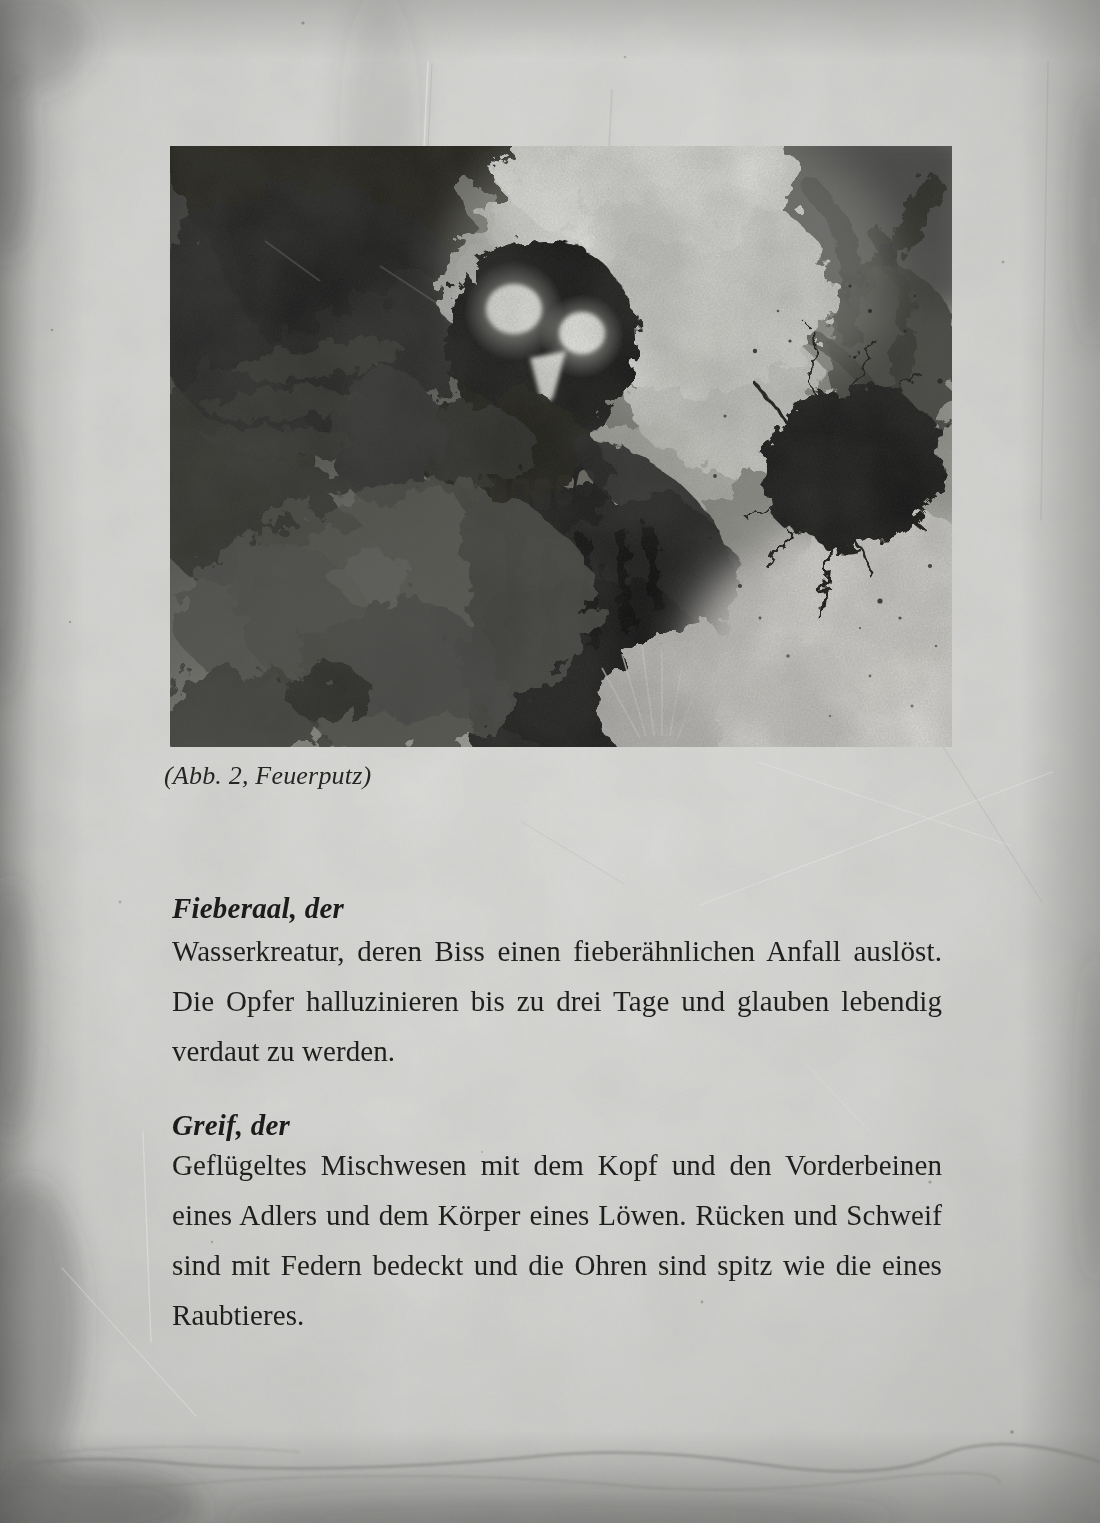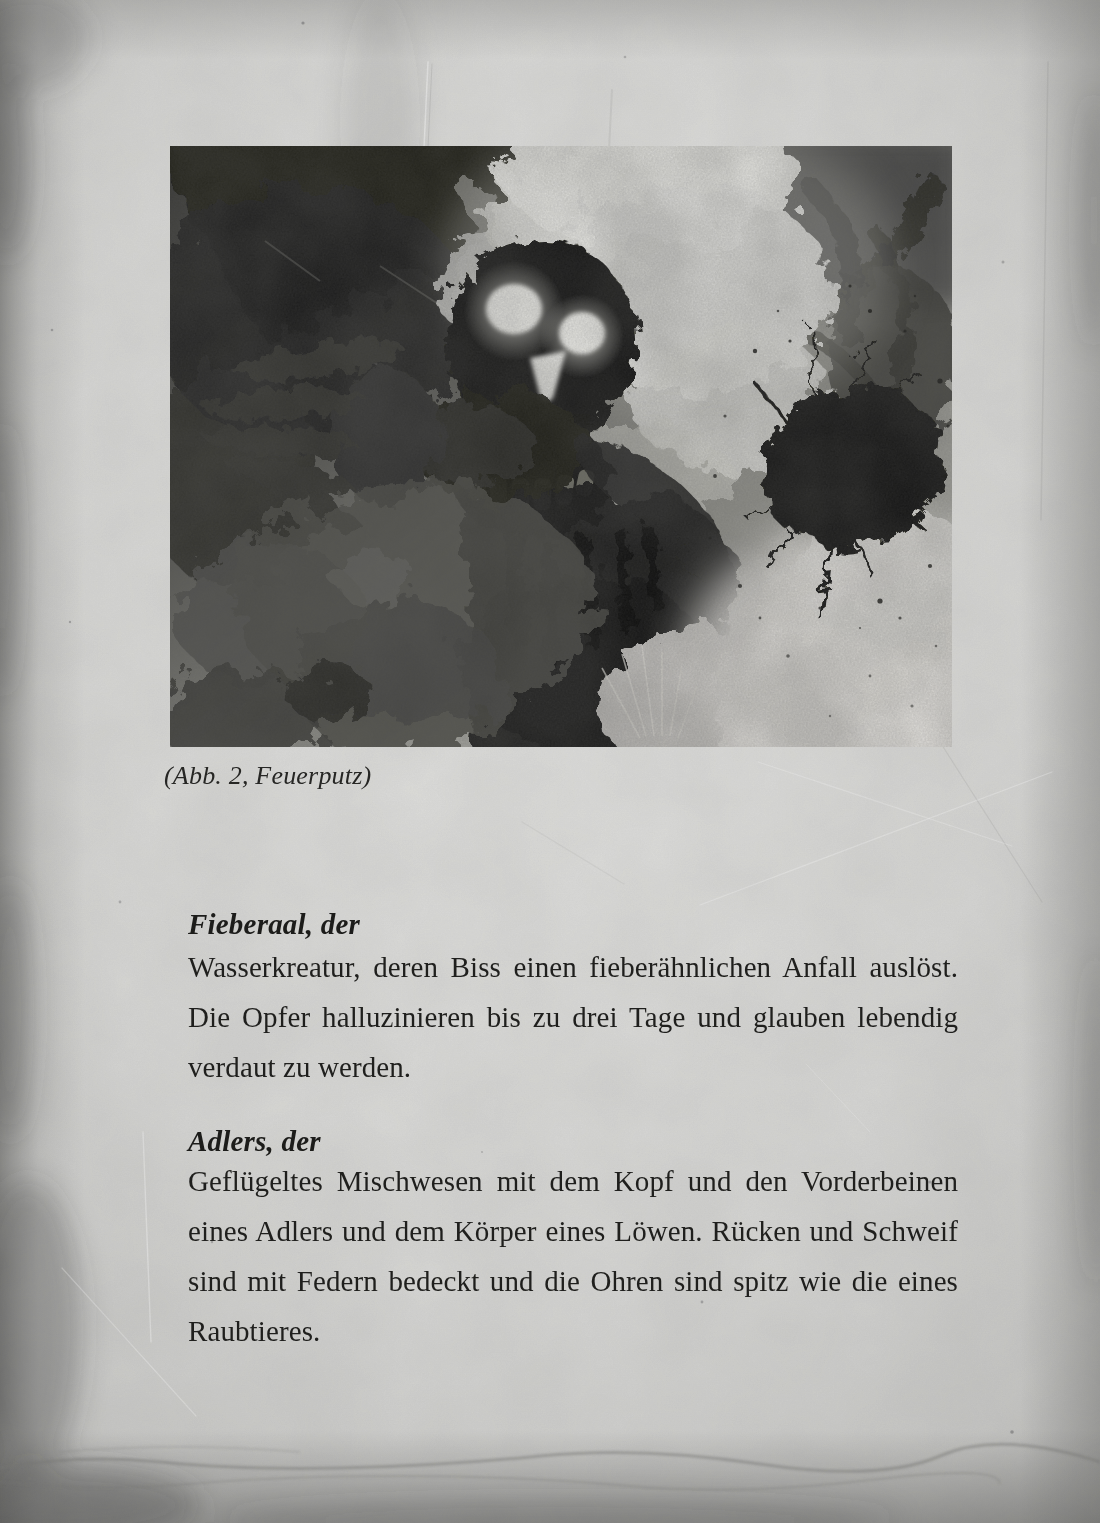--- a/index.html
+++ b/index.html
@@ -12,26 +12,26 @@
   .content{position:absolute;left:0;top:0;width:1100px;height:1523px;z-index:1;}
   .figure{position:absolute;left:170px;top:146px;width:782px;margin:0;}
   .illustration{display:block;width:782px;height:601px;}
   .figure-caption{
     position:absolute;left:-6px;top:614px;width:600px;
     font-style:italic;font-size:26px;line-height:32px;color:#262624;
     letter-spacing:0.2px;
   }
   .glossary{position:absolute;left:172px;top:0;width:770px;}
   .entry-term{
-    position:absolute;left:0;margin:16px;
+    position:absolute;left:0;margin:0;
     font-size:29px;line-height:34px;font-weight:bold;font-style:italic;
     color:#1c1c1a;letter-spacing:0.2px;
   }
   .entry-def{
-    position:absolute;left:0;margin:16px;width:770px;
+    position:absolute;left:0;margin:0;width:770px;
     font-size:29px;line-height:50px;color:#1f1f1d;
     text-align:justify;text-justify:inter-word;letter-spacing:0.1px;
   }
   .term-1{top:891px;} .def-1{top:926px;}
   .term-2{top:1108px;} .def-2{top:1140px;font-family:Liberation Serif, serif;}
 </style>
 </head>
 <body>
 
 <svg class="paper-bg" viewBox="0 0 1100 1523" preserveAspectRatio="none" aria-hidden="true">
@@ -355,17 +355,17 @@
 
     <figcaption class="figure-caption">(Abb. 2, Feuerputz)</figcaption>
   </figure>
 
   <section class="glossary">
     <article>
       <h2 class="entry-term term-1">Fieberaal, der</h2>
       <p class="entry-def def-1">Wasserkreatur, deren Biss einen fieberähnlichen Anfall auslöst. Die Opfer halluzinieren bis zu drei Tage und glauben lebendig verdaut zu werden.</p>
     </article>
     <article>
-      <h2 class="entry-term term-2">Adlers, der</h2>
+      <h2 class="entry-term term-2">Greif, der</h2>
       <p class="entry-def def-2">Geflügeltes Mischwesen mit dem Kopf und den Vorderbeinen eines Adlers und dem Körper eines Löwen. Rücken und Schweif sind mit Federn bedeckt und die Ohren sind spitz wie die eines Raubtieres.</p>
     </article>
   </section>
 </div>
 
 </body></html>

